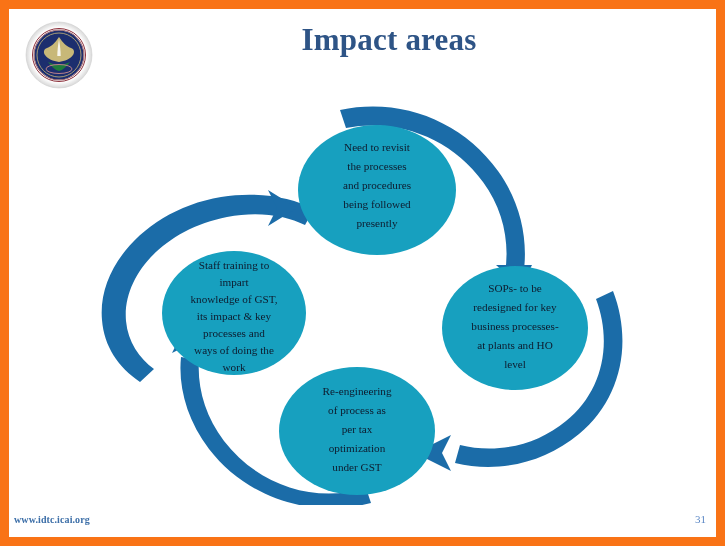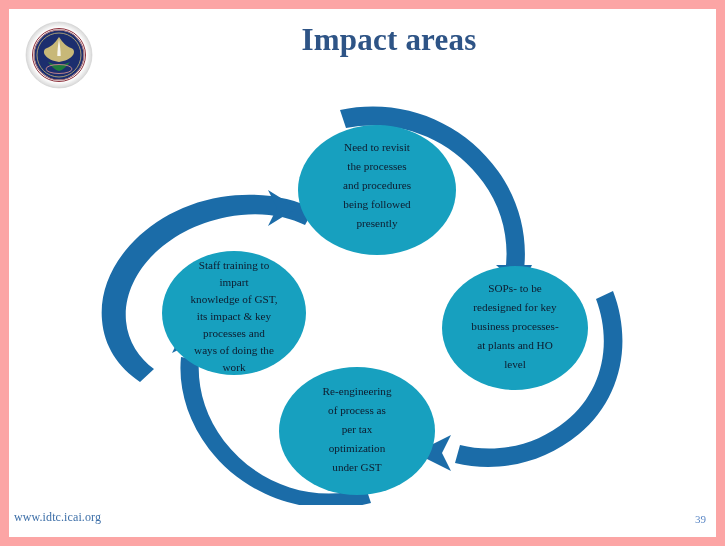--- a/index.html
+++ b/index.html
@@ -5,21 +5,21 @@
   html, body {
     margin: 0;
     padding: 0;
     background: #ffffff;
   }
   #slide {
     position: relative;
     width: 725px;
     height: 546px;
     box-sizing: border-box;
-    background: #fca5a5;
+    background: #f97316;
     overflow: hidden;
     font-family: "Liberation Serif", serif;
   }
   #slide-inner {
     position: absolute;
     left: 9px;
     top: 9px;
     width: 707px;
     height: 528px;
     background: #ffffff;
@@ -62,22 +62,22 @@
     fill: #0E1B2E;
     text-anchor: middle;
   }
   
   #footer-url {
     position: absolute;
     left: 5px;
     bottom: 12px;
     color: #3D6FA8;
     font-family: "Liberation Serif", serif;
-    font-weight: normal;
-    font-size: 12px;
+    font-weight: bold;
+    font-size: 10px;
     letter-spacing: 0.1px;
   }
   #footer-page {
     position: absolute;
     right: 10px;
     bottom: 12px;
     color: #5B87C5;
     font-family: "Liberation Serif", serif;
     font-size: 11px;
   }
@@ -193,16 +193,16 @@
           <text class="node-text" x="225" y="215">its impact  &amp;  key</text>
           <text class="node-text" x="225" y="232">processes  and</text>
           <text class="node-text" x="225" y="249">ways of doing  the</text>
           <text class="node-text" x="225" y="266">work</text>
         </g>
 
       </svg>
     </div>
 
     <div id="footer-url">www.idtc.icai.org</div>
-    <div id="footer-page">39</div>
+    <div id="footer-page">31</div>
 
   </div>
 </div>
 
 </body></html>

